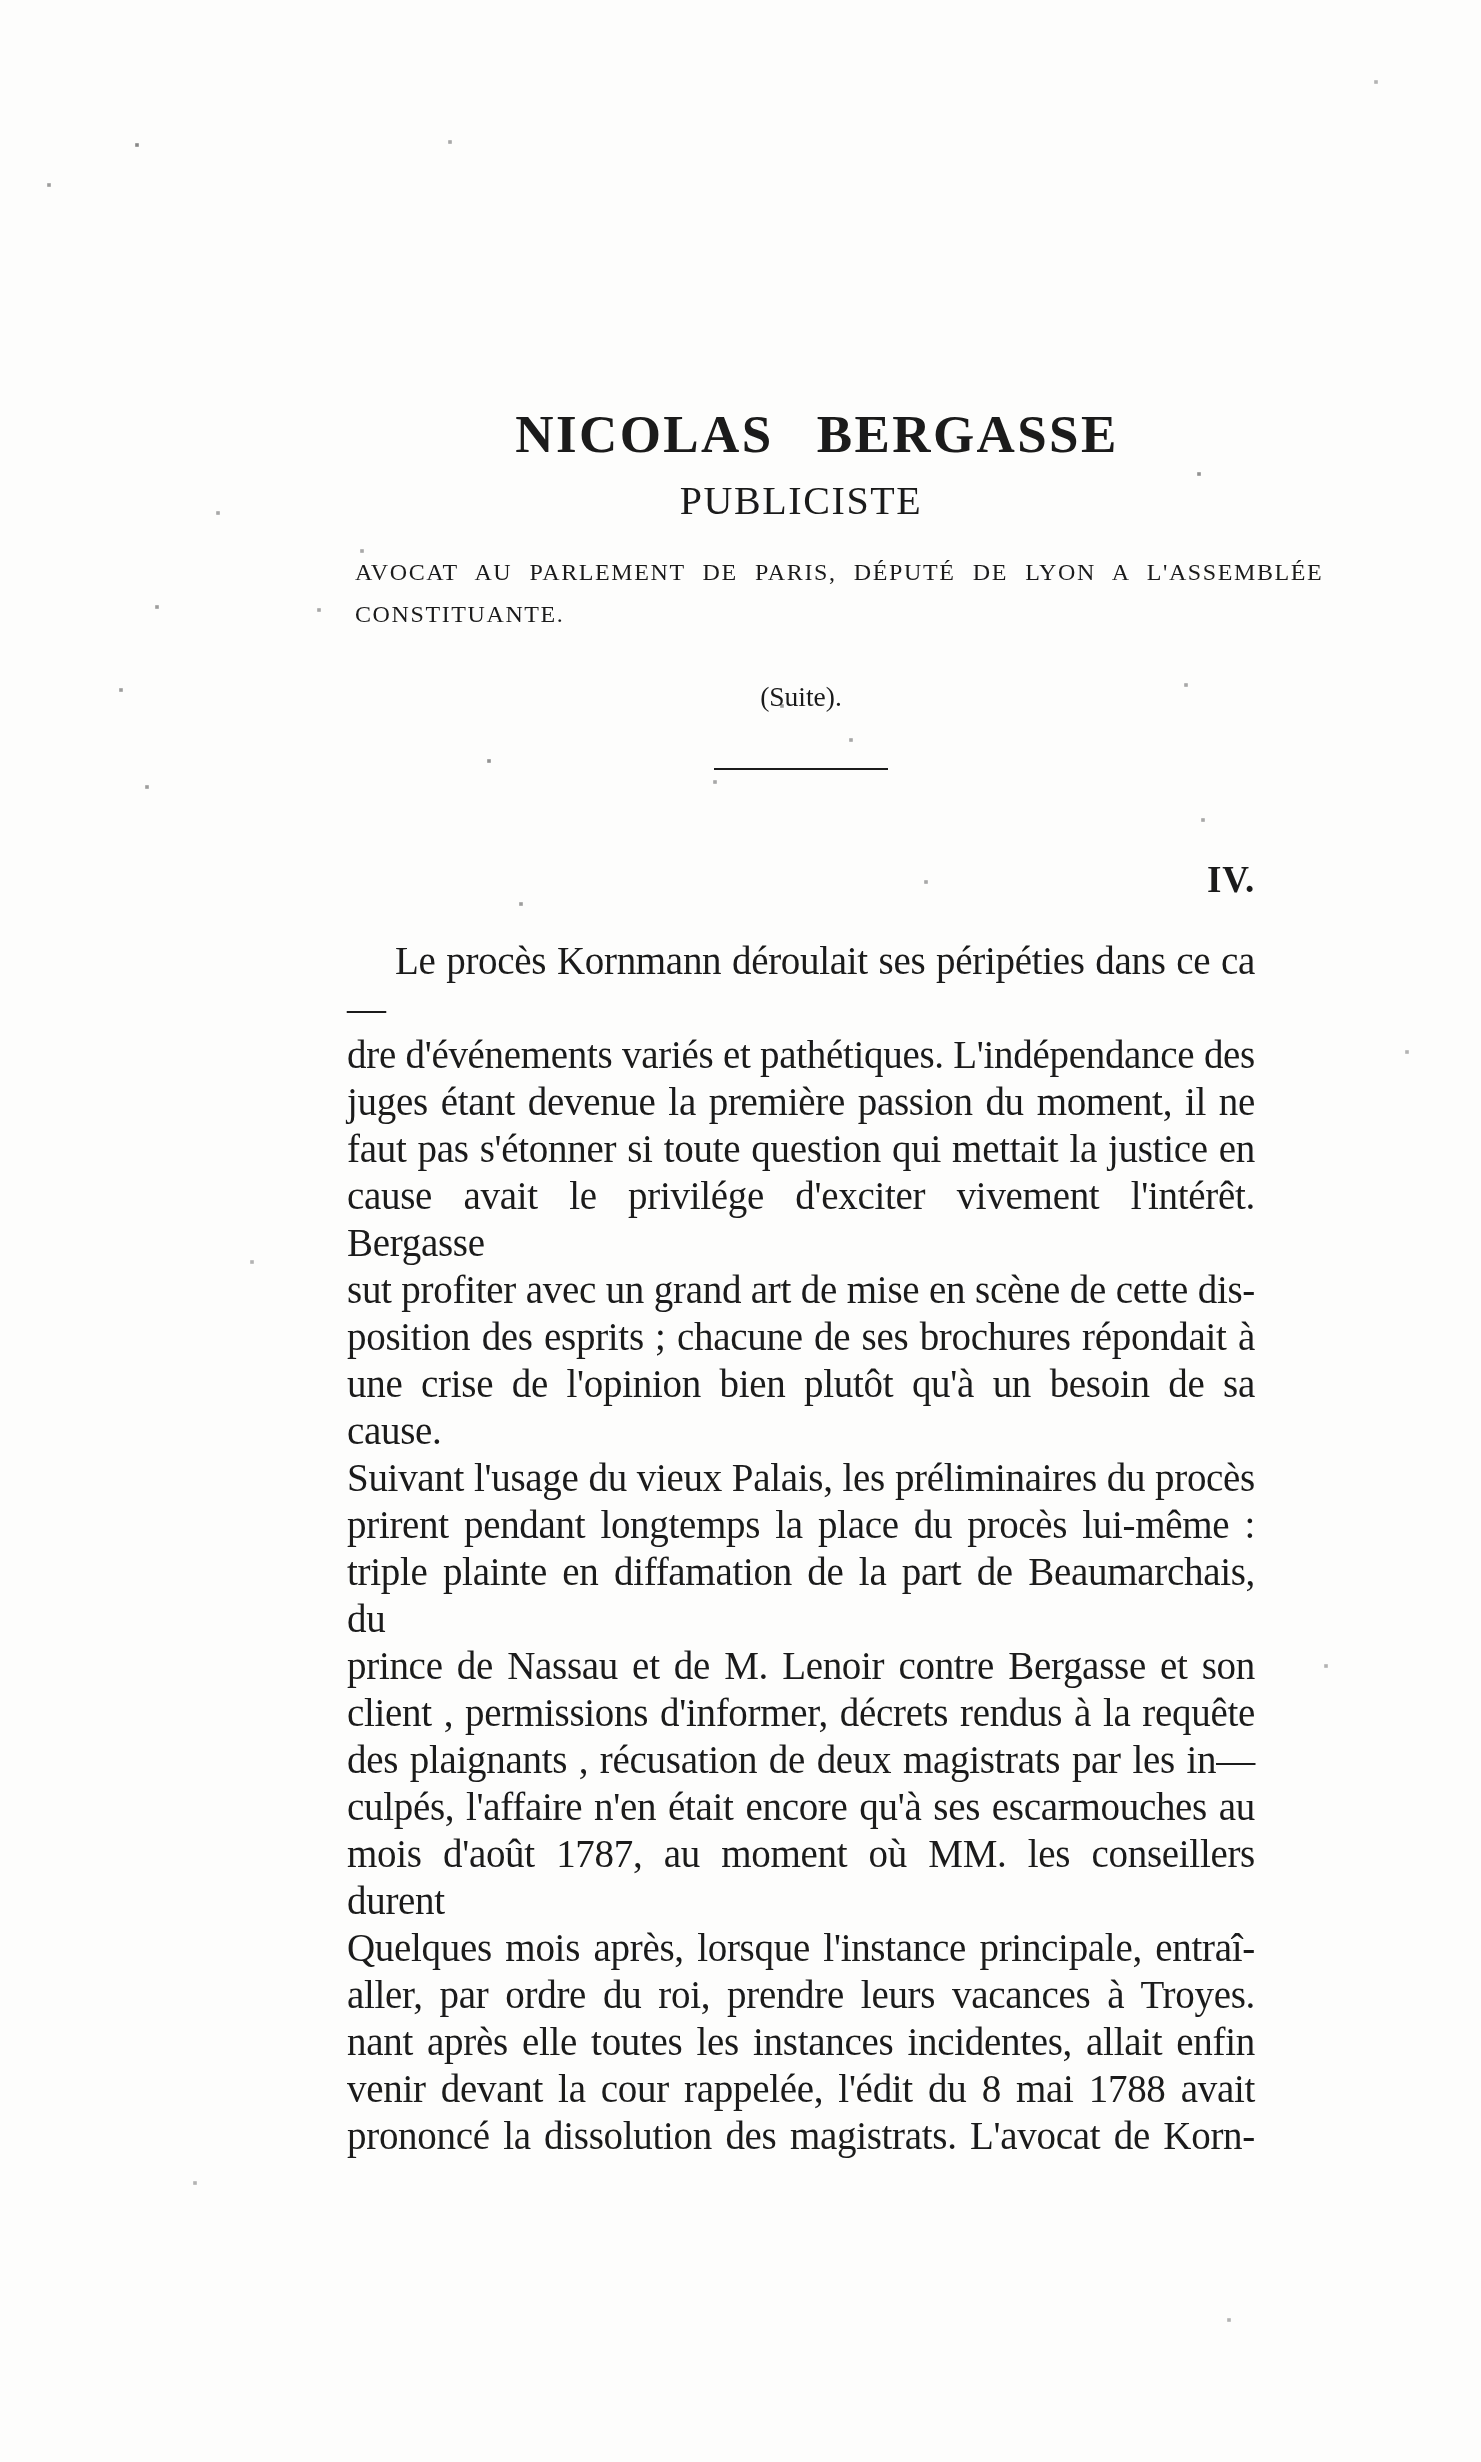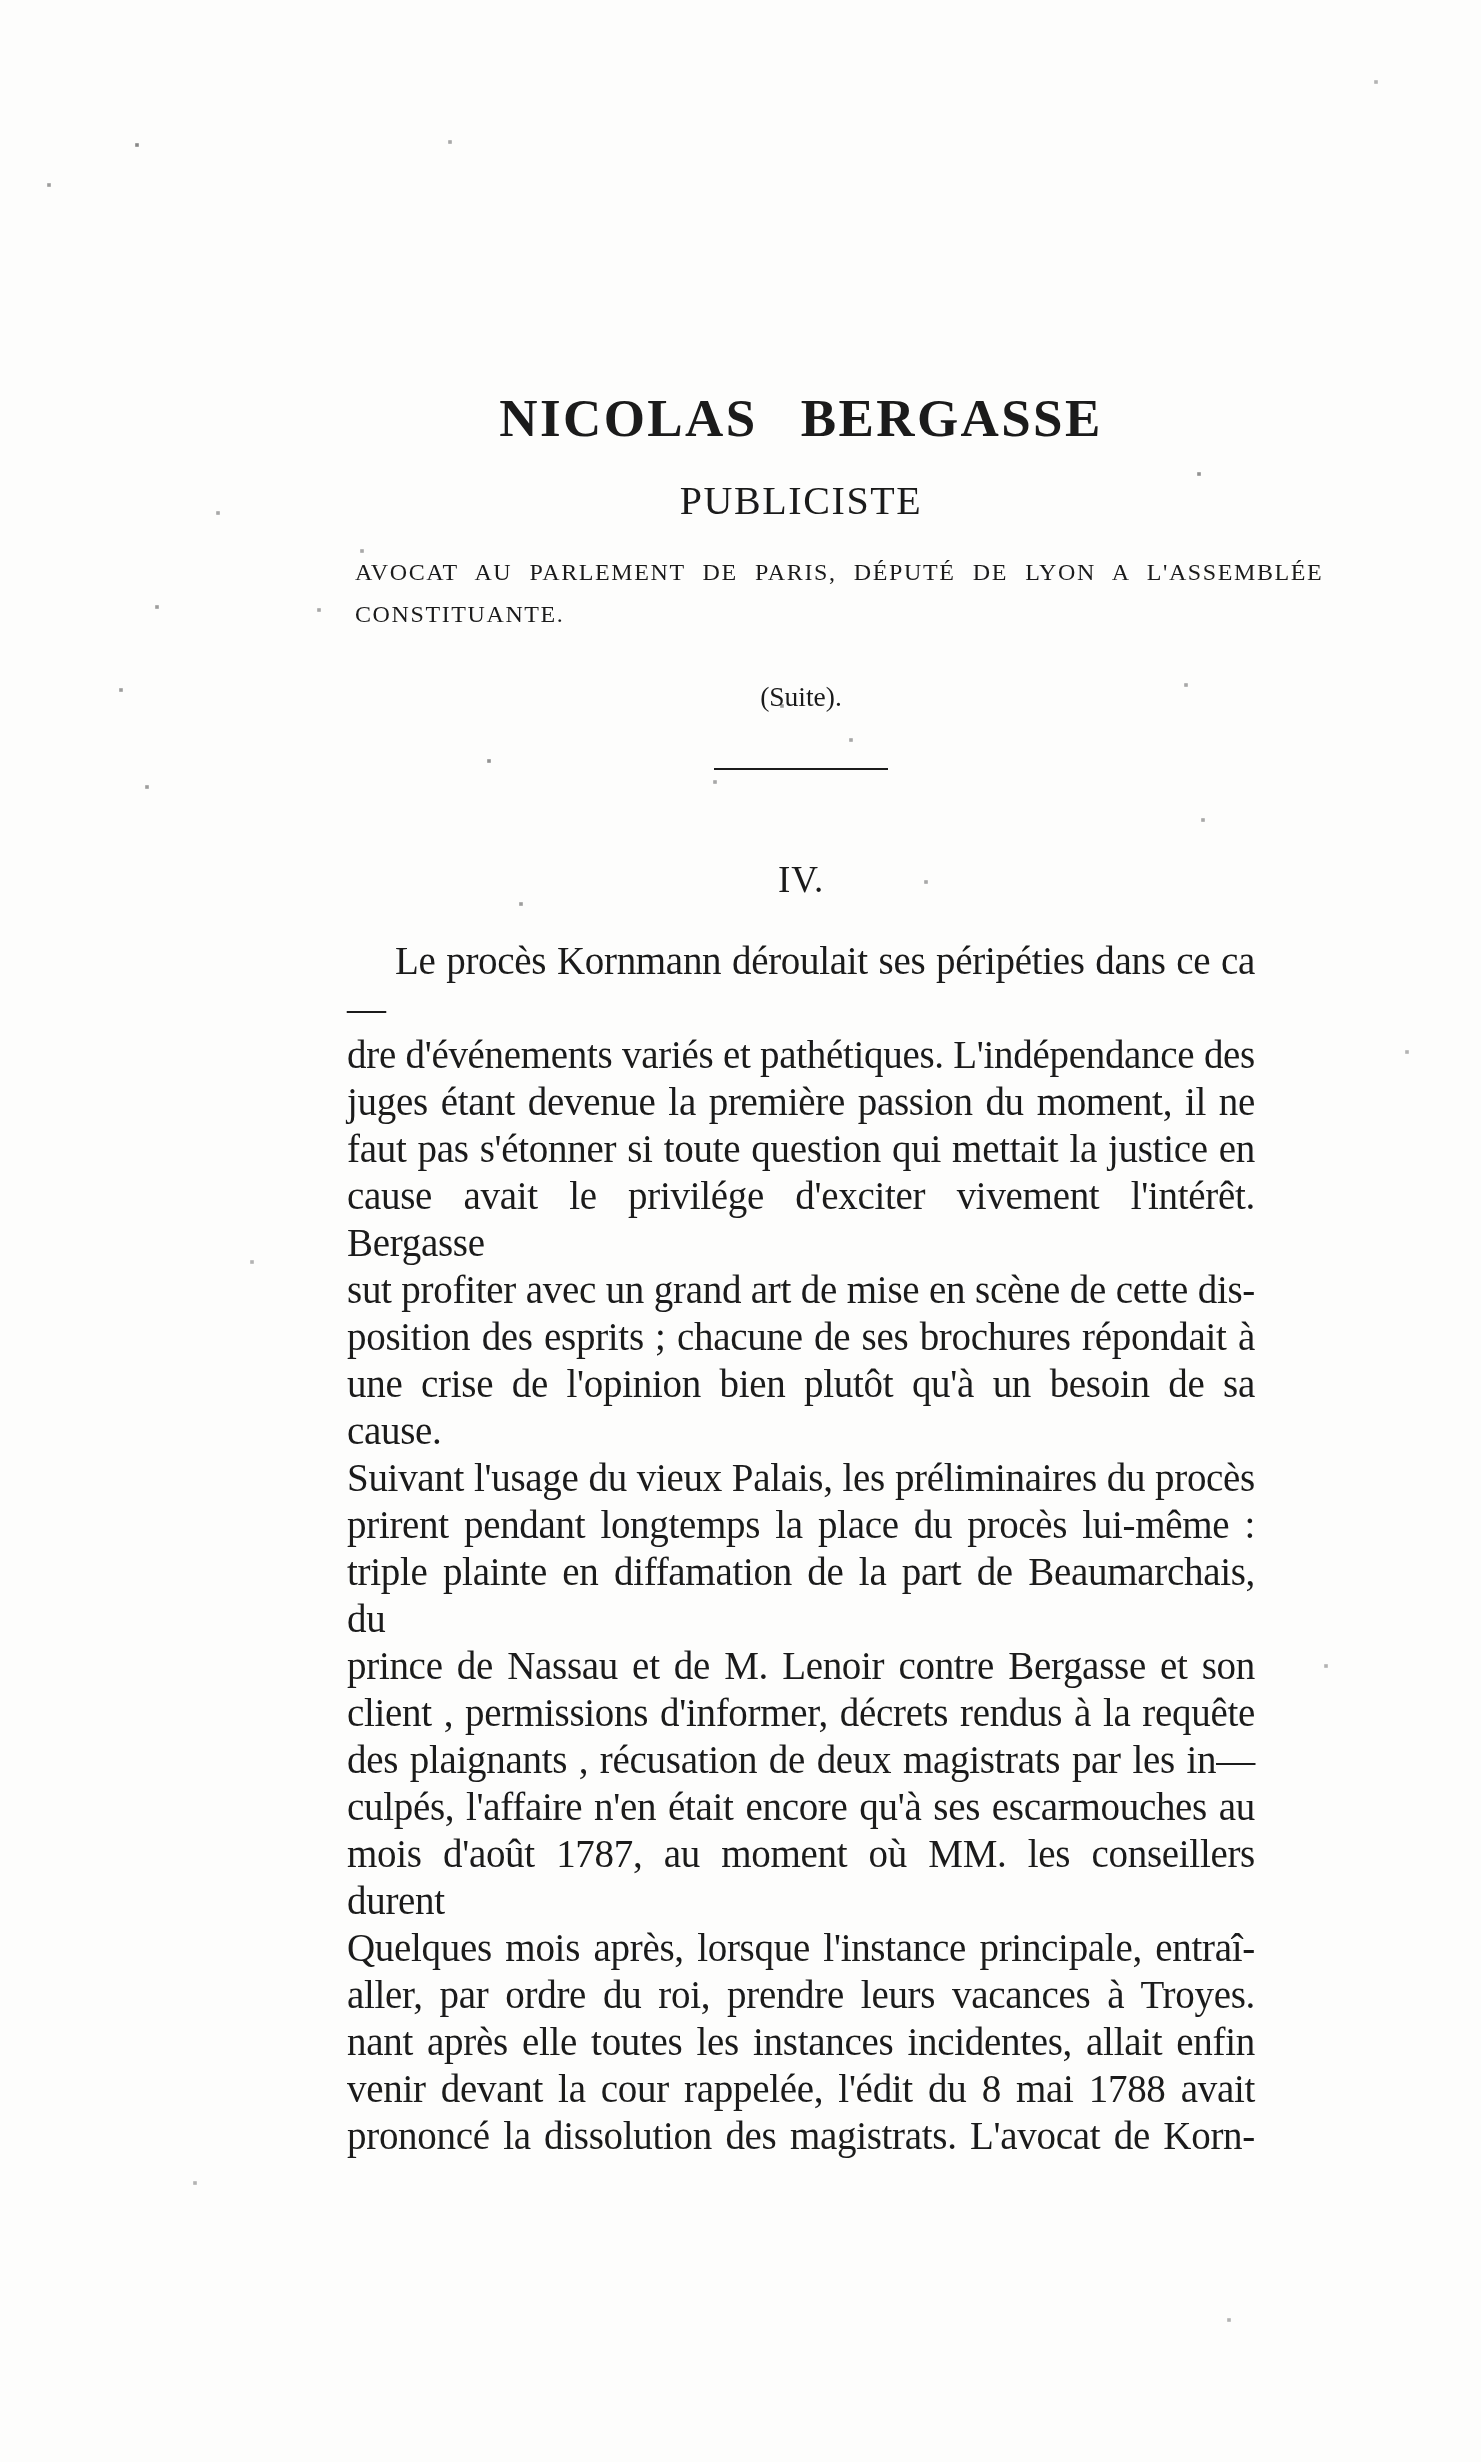--- a/index.html
+++ b/index.html
@@ -20,21 +20,21 @@
     left: 347px;
     top: 0;
     width: 908px;
   }
 
   .title {
     position: absolute;
     top: 390px;
     left: 0;
     width: 100%;
-    margin: 0;
+    margin: 16px;
     font-size: 53px;
     font-weight: 600;
     line-height: 57px;
     letter-spacing: 2.4px;
     word-spacing: 27.5px;
     text-align: center;
   }
 
   .subtitle {
     position: absolute;
@@ -82,23 +82,23 @@
     border-top: 2.4px solid #1c1c1c;
   }
 
   .section {
     position: absolute;
     top: 860px;
     left: 0;
     width: 100%;
     font-size: 37px;
     line-height: 39px;
-    font-weight: normal;
+    font-weight: bold;
     letter-spacing: 0.8px;
-    text-align: center;
+    text-align: right;
   }
 
   .body-text {
     position: absolute;
     top: 937px;
     left: 0;
     width: 908px;
   }
 
   .body-line {

